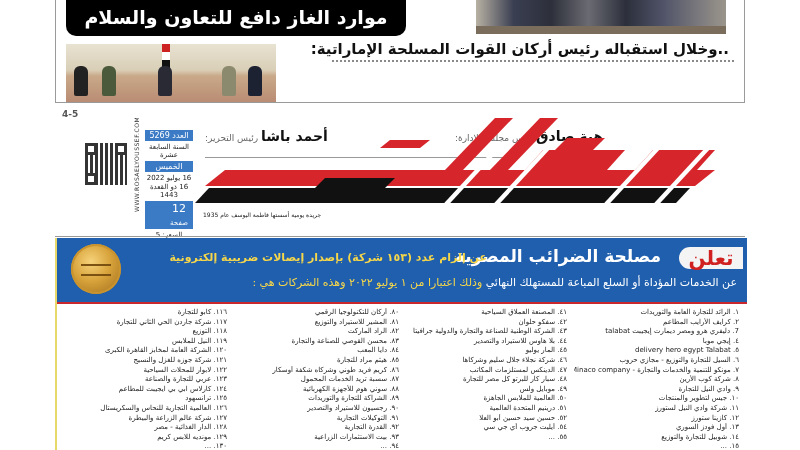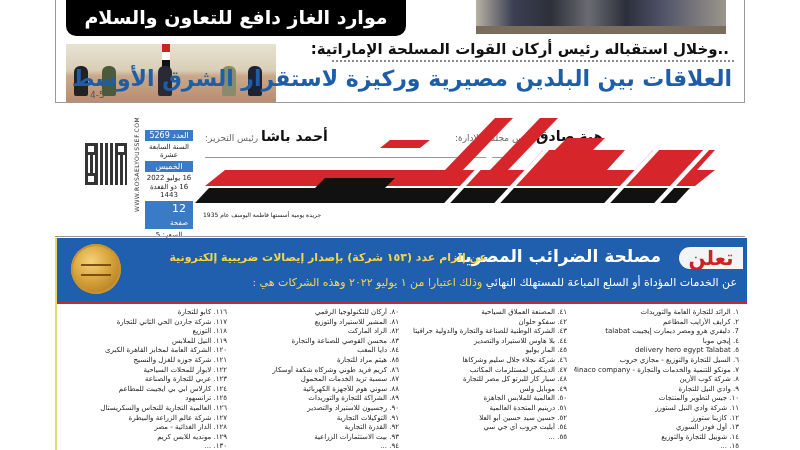--- a/index.html
+++ b/index.html
@@ -8,21 +8,21 @@
   .top-box{position:absolute;left:55px;top:0;width:690px;height:103px;border:1px solid #9a9a9a;border-top:none;box-sizing:border-box;background:#fff;}
   .blue-headline{position:absolute;left:10px;top:0;width:340px;height:34px;background:#000000;border-radius:0 0 10px 10px;color:#fff;font-weight:bold;font-size:19px;direction:rtl;text-align:center;line-height:30px;padding-top:2px;}
   .top-photo{position:absolute;left:420px;top:0;width:250px;height:34px;background:linear-gradient(90deg,#b8b1a3 0%,#3a3f52 15%,#2d2f3a 30%,#6a6b72 45%,#2c2f3b 60%,#515469 75%,#9b968c 100%);}
   .top-photo .floor{position:absolute;left:0;right:0;bottom:0;height:8px;background:#7a6d5b;}
   .sub-kicker{position:absolute;right:15px;top:40px;direction:rtl;font-size:15px;font-weight:bold;color:#111;}
   .dotted-rule{position:absolute;left:276px;right:10px;top:60px;border-top:2px dotted #8a8a8a;}
   .main-headline{position:absolute;right:12px;top:66px;direction:rtl;font-size:22px;font-weight:bold;color:#1e5ea8;white-space:nowrap;}
   .meeting-photo{position:absolute;left:10px;top:44px;width:210px;height:58px;background:linear-gradient(180deg,#e8e2d2 0%,#d9cfb7 45%,#c9a989 55%,#b98c73 100%);overflow:hidden;}
   .meeting-photo .p{position:absolute;bottom:6px;width:14px;height:30px;background:#2f3140;border-radius:6px 6px 2px 2px;}
   .meeting-photo .flag{position:absolute;left:96px;top:0;width:8px;height:24px;background:linear-gradient(180deg,#c22 0 33%,#fff 33% 66%,#111 66%);}
-  .page-num{position:absolute;left:10px;top:90px;font-size:9px;color:#555;font-weight:normal;margin-left:28px;}
+  .page-num{position:absolute;left:10px;top:109px;font-size:9px;color:#555;font-weight:bold;}
   
   .masthead{position:absolute;left:55px;top:118px;width:690px;height:112px;}
   .qr{position:absolute;left:30px;top:25px;width:42px;height:42px;background:
      repeating-linear-gradient(90deg,#111 0 3px,#fff 3px 5px),#fff;opacity:.85;}
   .qr::before,.qr::after{content:"";position:absolute;width:12px;height:12px;border:3px solid #111;background:#fff;box-sizing:border-box;}
   .qr::before{left:0;top:0;}
   .qr::after{left:0;bottom:0;}
   .qr .c3{position:absolute;right:0;top:0;width:12px;height:12px;border:3px solid #111;background:#fff;box-sizing:border-box;}
   .website{position:absolute;left:78px;top:14px;width:10px;height:80px;font-size:6px;color:#333;writing-mode:vertical-rl;transform:rotate(180deg);letter-spacing:.5px;}
   .info-col{position:absolute;left:90px;top:10px;width:48px;direction:rtl;text-align:center;font-size:7px;color:#222;}
@@ -65,21 +65,20 @@
   <div class="meeting-photo">
     <div class="flag"></div>
     <div class="p" style="left:8px;background:#222"></div>
     <div class="p" style="left:36px;background:#4a5a3a"></div>
     <div class="p" style="left:92px;background:#2a2a35"></div>
     <div class="p" style="left:156px;background:#8c8a6e"></div>
     <div class="p" style="left:182px;background:#1d2233"></div>
   </div>
   <div class="sub-kicker">..وخلال استقباله رئيس أركان القوات المسلحة الإماراتية:</div>
   <div class="dotted-rule"></div>
-  <div class="main-headline">العلاقات بين البلدين مصيرية وركيزة لاستقرار الشرق الأوسط</div>
 </div>
 <div class="page-num" style="left:62px">4-5</div>
 
 <div class="masthead">
   <div class="qr">
       <div class="c3"></div>
     </div>
   <div class="website">WWW.ROSAELYOUSSEF.COM</div>
   <div class="info-col">
     <div class="tag"><span>العدد</span> <span>5269</span></div>

